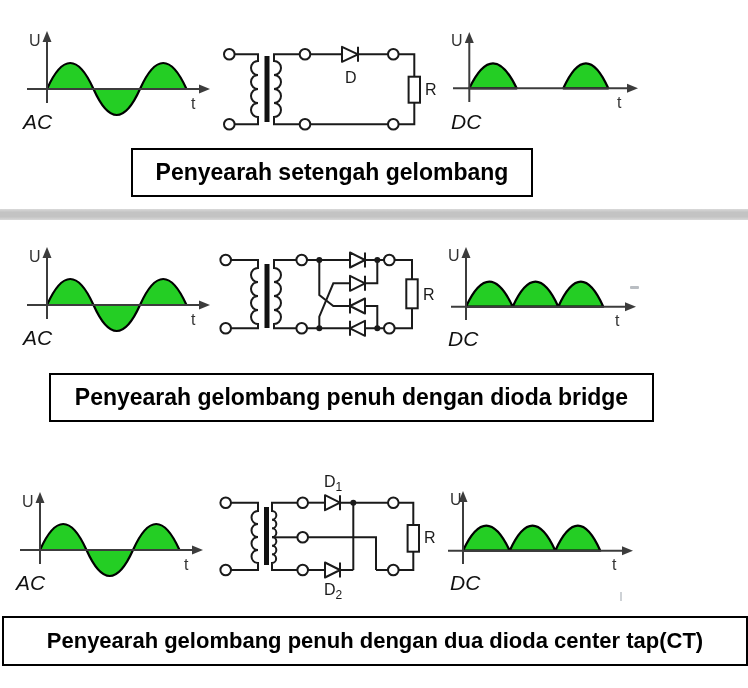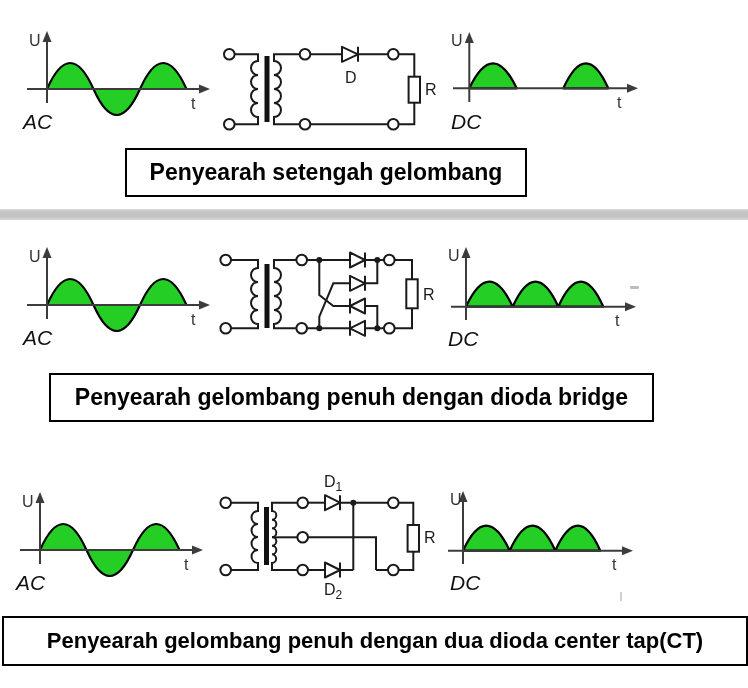--- a/index.html
+++ b/index.html
@@ -19,21 +19,21 @@
   .res{fill:#fff;stroke:#1a1a1a;stroke-width:2;}
   .core{fill:#111;stroke:none;}
   .axlbl{font:16px "Liberation Sans",sans-serif;fill:#333;}
   .acdc{font:italic 21px "Liberation Sans",sans-serif;fill:#111;}
   .comp{font:16px "Liberation Sans",sans-serif;fill:#1a1a1a;}
   .caption{
     position:absolute;background:#fff;border:2px solid #000;
     display:flex;align-items:center;justify-content:center;
     font-weight:bold;color:#000;white-space:nowrap;
   }
-  .cap1{left:125px;top:148px;width:398px;height:45px;font-size:23px;}
+  .cap1{left:131px;top:148px;width:398px;height:45px;font-size:23px;}
   .cap2{left:49px;top:373px;width:601px;height:45px;font-size:23px;}
   .cap3{left:2px;top:616px;width:742px;height:46px;font-size:22px;}
   .divider{
     position:absolute;left:0;top:209px;width:748px;height:11px;
     background:linear-gradient(180deg,#d9d9d9,#c3c3c3 30%,#c3c3c3 70%,#d8d8d8);
   }
   .mark1{position:absolute;left:630px;top:286px;width:9px;height:3px;background:#b9bdc2;border-radius:1px;}
   .mark2{position:absolute;left:620px;top:592px;width:2px;height:9px;background:#ced2d6;}
 </style>
 </head>

